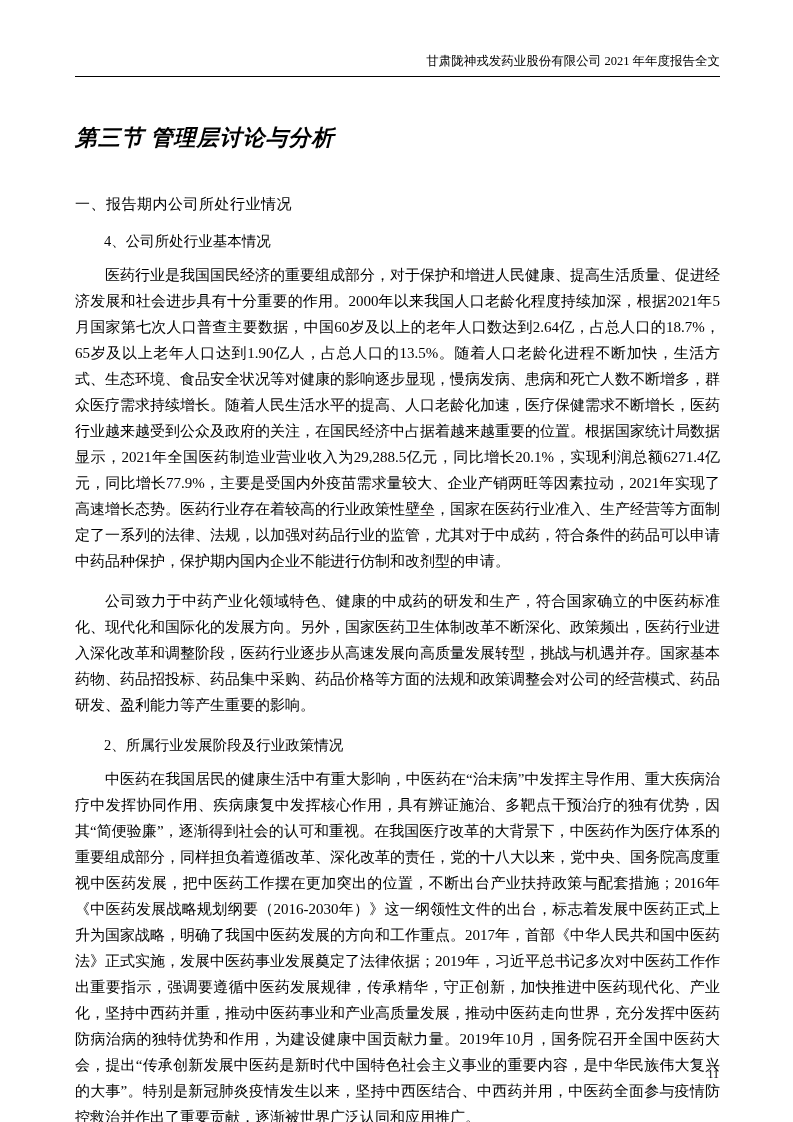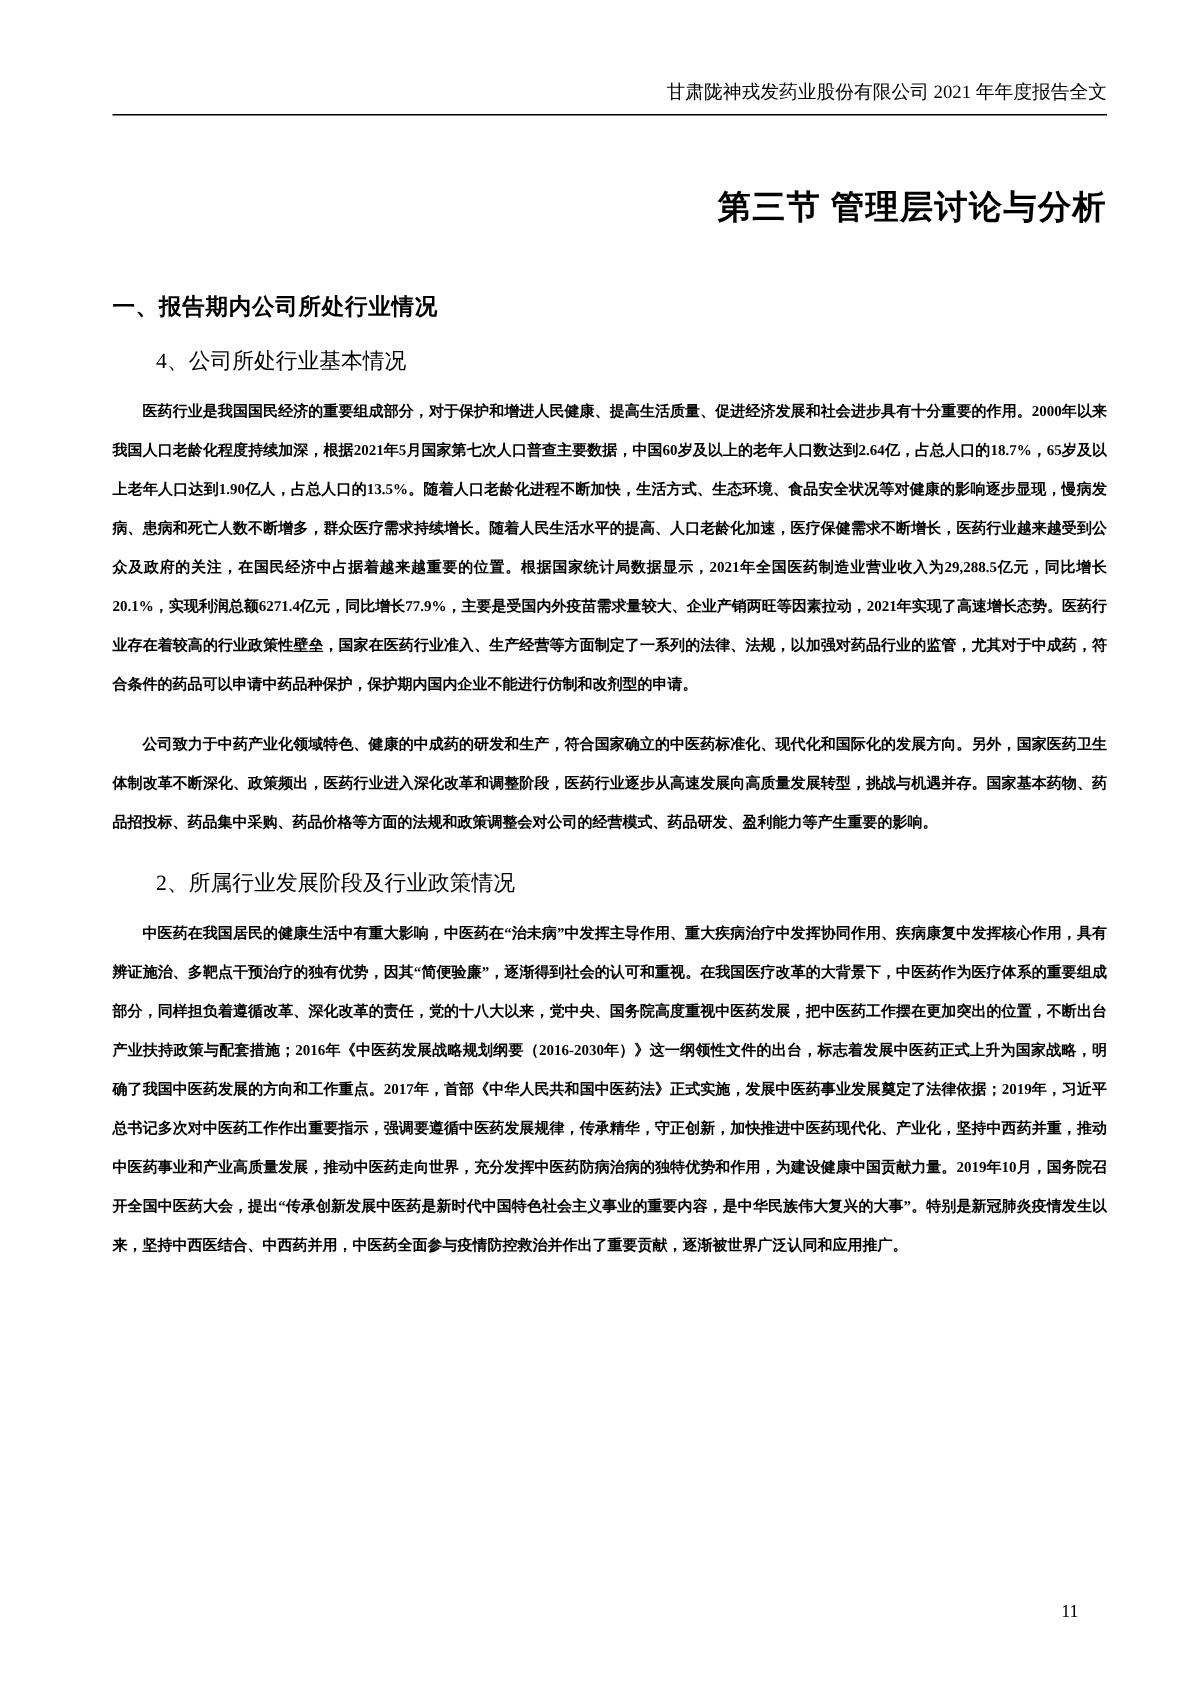--- a/index.html
+++ b/index.html
@@ -7,58 +7,58 @@
     padding: 0;
     background: #ffffff;
   }
   .page {
     position: relative;
     width: 793px;
     height: 1122px;
     margin: 0 auto;
     background: #ffffff;
     box-sizing: border-box;
-    padding: 52px 55px 0 75px;
+    padding: 52px 73px 0 75px;
     font-family: "Liberation Serif", "DejaVu Serif", serif;
     color: #000000;
     overflow: hidden;
   }
   .page-header {
     text-align: right;
     font-size: 12.5px;
     line-height: 1.5;
     padding-bottom: 5px;
     border-bottom: 1px solid #000000;
   }
   .doc-title {
     margin: 46px 0 17px 0;
-    text-align: right;
+    text-align: left;
     font-size: 22px;
     font-weight: bold;
     letter-spacing: 1px;
+    font-style: italic;
   }
   .section-heading {
     margin: 42px 0 6px 0;
     font-size: 15px;
-    font-weight: bold;
+    font-weight: normal;
     letter-spacing: 0.5px;
   }
   .subheading {
     margin: 14px 0 6px 0;
     font-size: 14.5px;
     text-indent: 2em;
     line-height: 26px;
   }
   .para {
     margin: 8px 0 14px 0;
-    font-size: 10px;
+    font-size: 15px;
     line-height: 26px;
     text-align: justify;
     text-indent: 2em;
-    font-weight: bold;
   }
   .page-number {
     position: absolute;
     right: 74px;
     bottom: 40px;
     font-size: 12px;
   }
 </style>
 </head>
 <body>

